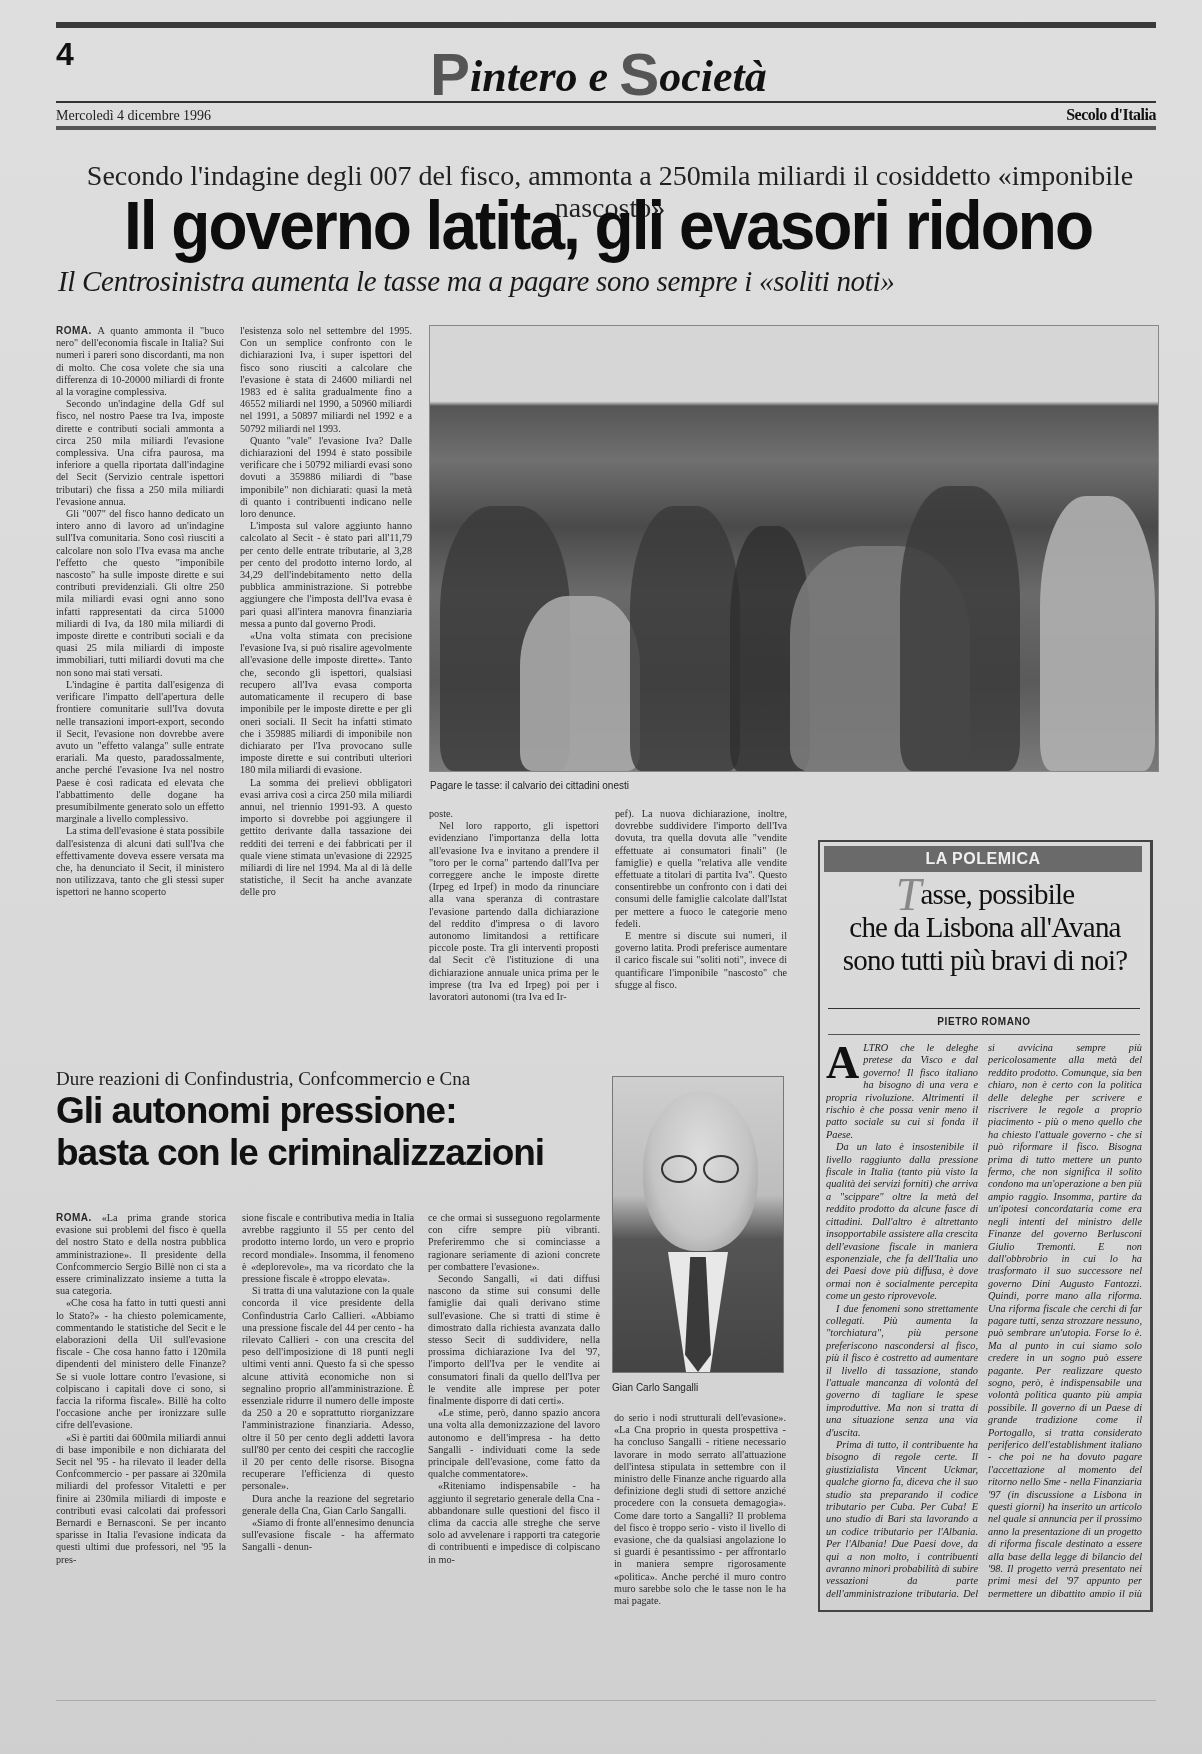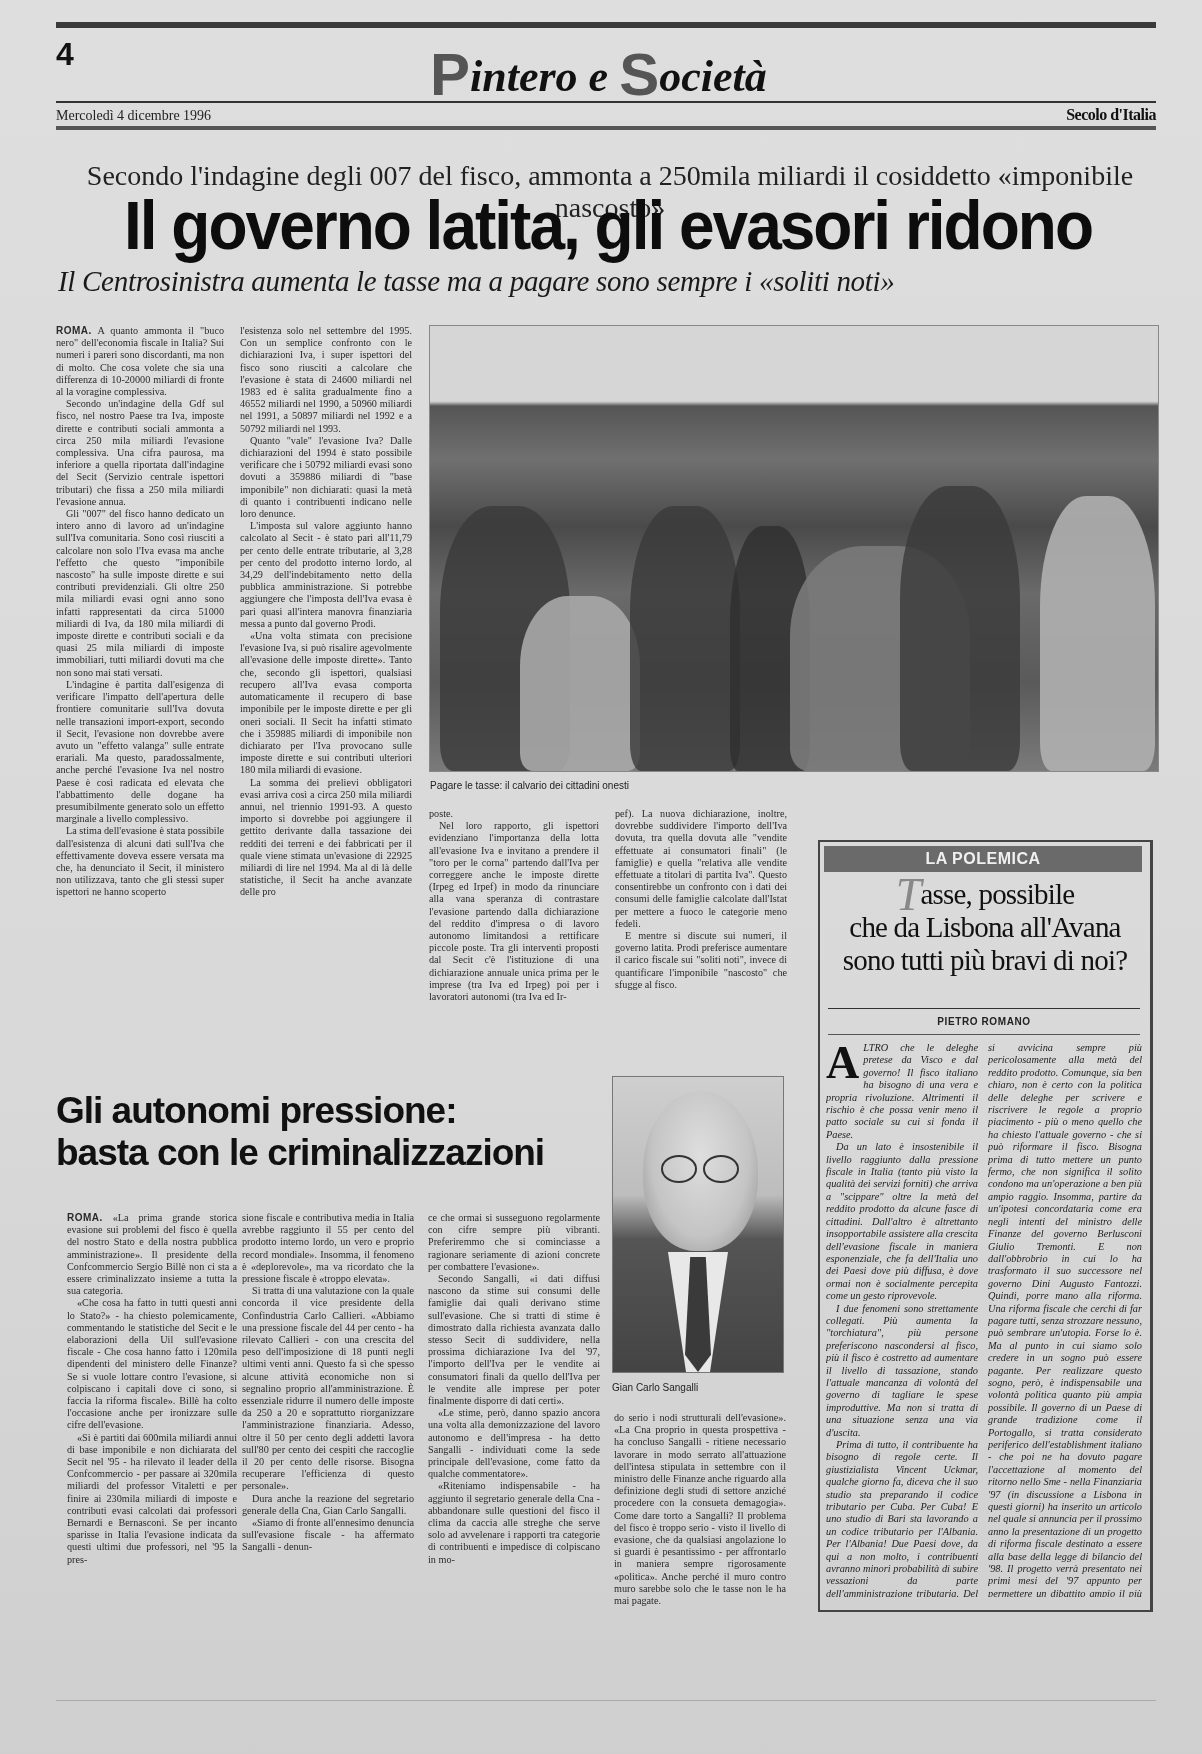--- a/index.html
+++ b/index.html
@@ -133,26 +133,27 @@
       <p style="text-indent:0;"><span class="dropcap">A</span><span>LTRO che le deleghe pretese da Visco e dal governo! Il fisco italiano ha bisogno di una vera e propria rivoluzione. Altrimenti il rischio è che possa venir meno il patto sociale su cui si fonda il Paese.</span></p>
       <p>Da un lato è insostenibile il livello raggiunto dalla pressione fiscale in Italia (tanto più visto la qualità dei servizi forniti) che arriva a "scippare" oltre la metà del reddito prodotto da alcune fasce di cittadini. Dall'altro è altrettanto insopportabile assistere alla crescita dell'evasione fiscale in maniera esponenziale, che fa dell'Italia uno dei Paesi dove più diffusa, è dove ormai non è socialmente percepita come un gesto riprovevole.</p>
       <p>I due fenomeni sono strettamente collegati. Più aumenta la "torchiatura", più persone preferiscono nascondersi al fisco, più il fisco è costretto ad aumentare il livello di tassazione, stando l'attuale mancanza di volontà del governo di tagliare le spese improduttive. Ma non si tratta di una situazione senza una via d'uscita.</p>
       <p>Prima di tutto, il contribuente ha bisogno di regole certe. Il giustizialista Vincent Uckmar, qualche giorno fa, diceva che il suo studio sta preparando il codice tributario per Cuba. Per Cuba! E uno studio di Bari sta lavorando a un codice tributario per l'Albania. Per l'Albania! Due Paesi dove, da qui a non molto, i contribuenti avranno minori probabilità di subire vessazioni da parte dell'amministrazione tributaria. Del resto, sono ormai pochi ormai i Paesi che non hanno un "corpus" certo di regole più o meno eterno. E tra questi c'è l'Italia. Non a caso, per tanti negli ultimi lustri - riferisce lo stesso Uckmar - in Italia la pressione fiscale ha subito una vera e propria impennata balzando da poco più del 28 per cento degli ultimi anni Settanta a una percentuale che</p>
     </div>
     <div class="pcol" style="left:168px;top:200px;width:154px;height:555px;">
       <p style="text-indent:0;">si avvicina sempre più pericolosamente alla metà del reddito prodotto. Comunque, sia ben chiaro, non è certo con la politica delle deleghe per scrivere e riscrivere le regole a proprio piacimento - più o meno quello che ha chiesto l'attuale governo - che si può riformare il fisco. Bisogna prima di tutto mettere un punto fermo, che non significa il solito condono ma un'operazione a ben più ampio raggio. Insomma, partire da un'ipotesi concordataria come era negli intenti del ministro delle Finanze del governo Berlusconi Giulio Tremonti. E non dall'obbrobrio in cui lo ha trasformato il suo successore nel governo Dini Augusto Fantozzi. Quindi, porre mano alla riforma. Una riforma fiscale che cerchi di far pagare tutti, senza strozzare nessuno, può sembrare un'utopia. Forse lo è. Ma al punto in cui siamo solo credere in un sogno può essere pagante. Per realizzare questo sogno, però, è indispensabile una volontà politica quanto più ampia possibile. Il governo di un Paese di grande tradizione come il Portogallo, si tratta considerato periferico dell'establishment italiano - che poi ne ha dovuto pagare l'accettazione al momento del ritorno nello Sme - nella Finanziaria '97 (in discussione a Lisbona in questi giorni) ha inserito un articolo nel quale si annuncia per il prossimo anno la presentazione di un progetto di riforma fiscale destinato a essere alla base della legge di bilancio del '98. Il progetto verrà presentato nei primi mesi del '97 appunto per permettere un dibattito ampio il più possibile. Perché è indispensabile che alla base del sistema fiscale ci sia un consenso molto ampio. Solo se le tasse sono molto ridotte, allora, sarà possibile colpire con la necessaria severità gli evasori. E invece Visco continua ad avere cieca fiducia nelle deleghe.</p>
     </div>
   </div>
 
+  <div class="kicker2">Dure reazioni di Confindustria, Confcommercio e Cna</div>
   <div class="headline2">
     <span>Gli autonomi pressione:</span><br>
     <span>basta con le criminalizzazioni</span>
   </div>
 
-  <div class="col" style="left:56px;top:1212px;width:170px;height:478px;margin-left:11px;">
+  <div class="col" style="left:56px;top:1212px;width:170px;height:478px;">
     <p class="first"><span class="dl">ROMA.</span> <span>«La prima grande storica evasione sui problemi del fisco è quella del nostro Stato e della nostra pubblica amministrazione». Il presidente della Confcommercio Sergio Billè non ci sta a essere criminalizzato insieme a tutta la sua categoria.</span></p>
     <p>«Che cosa ha fatto in tutti questi anni lo Stato?» - ha chiesto polemicamente, commentando le statistiche del Secit e le elaborazioni della Uil sull'evasione fiscale - Che cosa hanno fatto i 120mila dipendenti del ministero delle Finanze? Se si vuole lottare contro l'evasione, si colpiscano i capitali dove ci sono, si faccia la riforma fiscale». Billè ha colto l'occasione anche per ironizzare sulle cifre dell'evasione.</p>
     <p>«Si è partiti dai 600mila miliardi annui di base imponibile e non dichiarata del Secit nel '95 - ha rilevato il leader della Confcommercio - per passare ai 320mila miliardi del professor Vitaletti e per finire ai 230mila miliardi di imposte e contributi evasi calcolati dai professori Bernardi e Bernasconi. Se per incanto sparisse in Italia l'evasione indicata da questi ultimi due professori, nel '95 la pres-</p>
   </div>
   <div class="col" style="left:242px;top:1212px;width:172px;height:478px;">
     <p class="first">sione fiscale e contributiva media in Italia avrebbe raggiunto il 55 per cento del prodotto interno lordo, un vero e proprio record mondiale». Insomma, il fenomeno è «deplorevole», ma va ricordato che la pressione fiscale è «troppo elevata».</p>
     <p>Si tratta di una valutazione con la quale concorda il vice presidente della Confindustria Carlo Callieri. «Abbiamo una pressione fiscale del 44 per cento - ha rilevato Callieri - con una crescita del peso dell'imposizione di 18 punti negli ultimi venti anni. Questo fa sì che spesso alcune attività economiche non si segnalino proprio all'amministrazione. È essenziale ridurre il numero delle imposte da 250 a 20 e soprattutto riorganizzare l'amministrazione finanziaria. Adesso, oltre il 50 per cento degli addetti lavora sull'80 per cento dei cespiti che raccoglie il 20 per cento delle risorse. Bisogna recuperare l'efficienza di questo personale».</p>
     <p>Dura anche la reazione del segretario generale della Cna, Gian Carlo Sangalli.</p>
     <p>«Siamo di fronte all'ennesimo denuncia sull'evasione fiscale - ha affermato Sangalli - denun-</p>
   </div>

